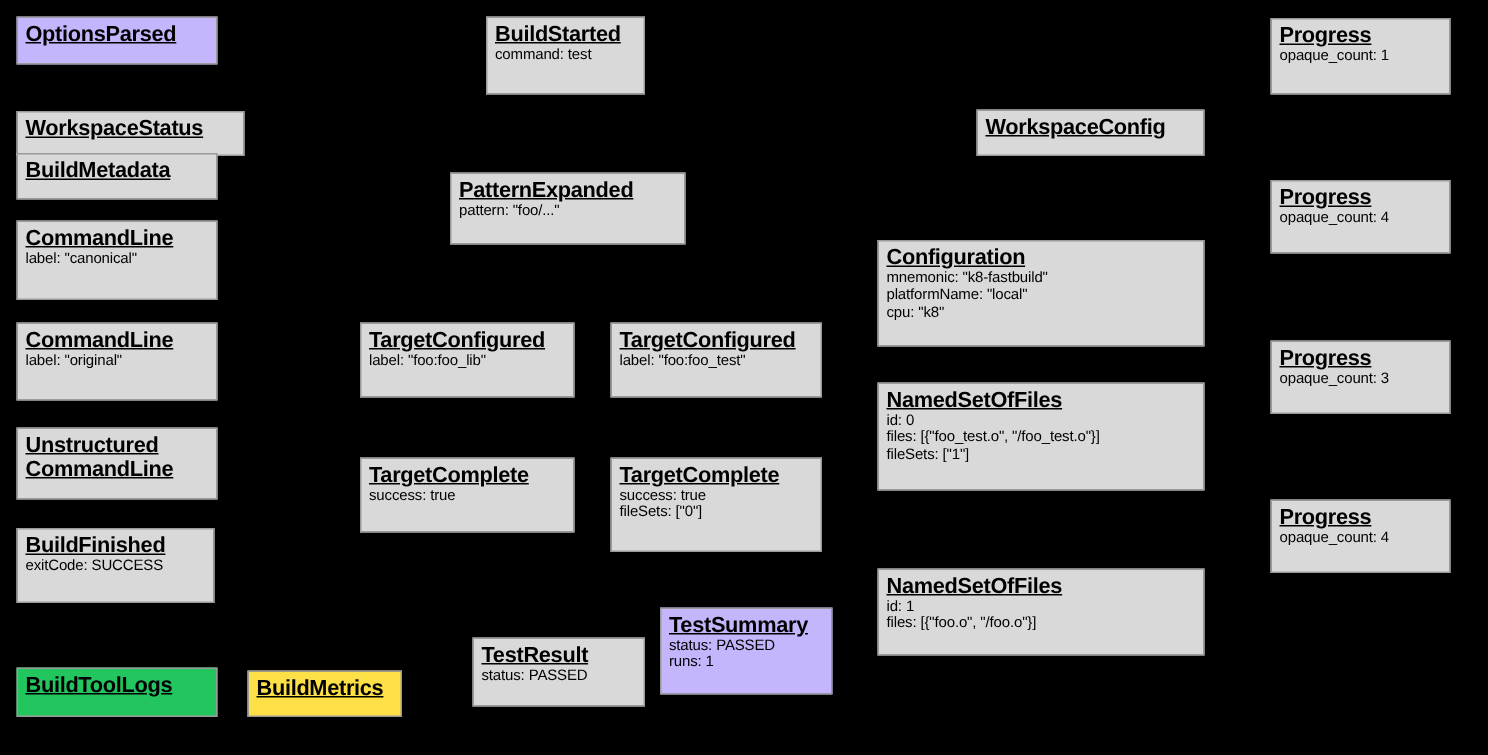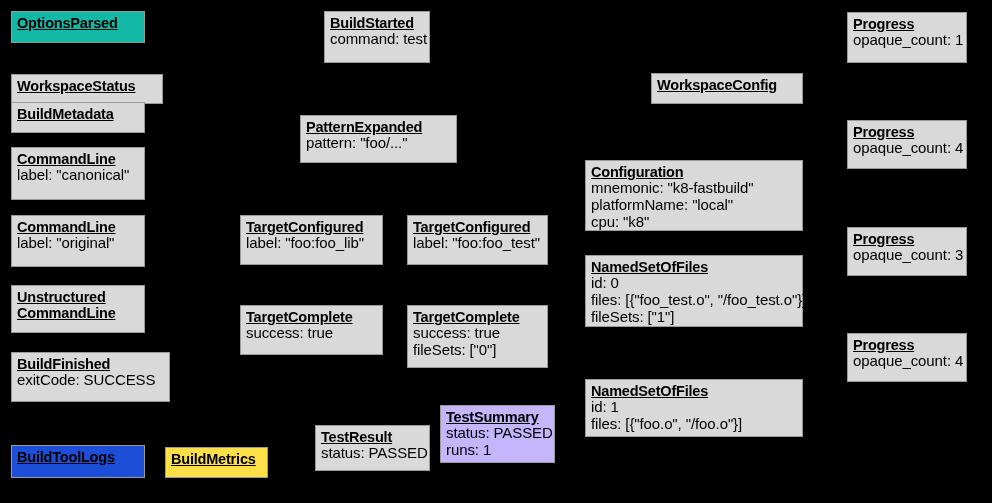--- a/index.html
+++ b/index.html
@@ -33,56 +33,56 @@
     font-weight: bold;
     text-decoration: underline;
     letter-spacing: -0.2px;
     white-space: nowrap;
     display: block;
   }
   .node-title.wrap {
     white-space: normal;
   }
   .node-field {
-    font-size: 15px;
+    font-size: 10px;
     font-weight: normal;
     white-space: nowrap;
     display: block;
     letter-spacing: -0.1px;
   }
 </style>
 </head>
 <body>
 
 <div id="graph-canvas" style="background: rgb(0, 0, 0); width: 992px; height: 503px;">
-    <div class="node" style="left: 11px; top: 11px; width: 134px; height: 32px; background: #14b8a6; border-color: rgb(154, 154, 154); color: rgb(0, 0, 0);">
+    <div class="node" style="left: 11px; top: 11px; width: 134px; height: 32px; background: #c4b5fd; border-color: rgb(154, 154, 154); color: rgb(0, 0, 0);">
       <span class="node-title">OptionsParsed</span>
     </div>
     <div class="node" style="left: 11px; top: 74px; width: 152px; height: 30px; background: rgb(217, 217, 217); border-color: rgb(154, 154, 154); color: rgb(0, 0, 0);">
       <span class="node-title">WorkspaceStatus</span>
     </div>
     <div class="node" style="left: 11px; top: 102px; width: 134px; height: 31px; background: rgb(217, 217, 217); border-color: rgb(154, 154, 154); color: rgb(0, 0, 0);">
       <span class="node-title">BuildMetadata</span>
     </div>
     <div class="node" style="left: 11px; top: 147px; width: 134px; height: 53px; background: rgb(217, 217, 217); border-color: rgb(154, 154, 154); color: rgb(0, 0, 0);">
       <span class="node-title">CommandLine</span>
       <span class="node-field">label: "canonical"</span>
     </div>
     <div class="node" style="left: 11px; top: 215px; width: 134px; height: 52px; background: rgb(217, 217, 217); border-color: rgb(154, 154, 154); color: rgb(0, 0, 0);">
       <span class="node-title">CommandLine</span>
       <span class="node-field">label: "original"</span>
     </div>
     <div class="node" style="left: 11px; top: 285px; width: 134px; height: 48px; background: rgb(217, 217, 217); border-color: rgb(154, 154, 154); color: rgb(0, 0, 0);">
       <span class="node-title wrap">Unstructured CommandLine</span>
     </div>
-    <div class="node" style="left: 11px; top: 352px; width: 159px; height: 50px; background: rgb(217, 217, 217); border-color: rgb(154, 154, 154); color: rgb(0, 0, 0);">
+    <div class="node" style="left: 11px; top: 352px; width: 132px; height: 50px; background: rgb(217, 217, 217); border-color: rgb(154, 154, 154); color: rgb(0, 0, 0);">
       <span class="node-title">BuildFinished</span>
       <span class="node-field">exitCode: SUCCESS</span>
     </div>
-    <div class="node" style="left: 11px; top: 445px; width: 134px; height: 33px; background: #1d4ed8; border-color: rgb(154, 154, 154); color: rgb(0, 0, 0);">
+    <div class="node" style="left: 11px; top: 445px; width: 134px; height: 33px; background: #22c55e; border-color: rgb(154, 154, 154); color: rgb(0, 0, 0);">
       <span class="node-title">BuildToolLogs</span>
     </div>
     <div class="node" style="left: 165px; top: 447px; width: 103px; height: 31px; background: #fde047; border-color: rgb(154, 154, 154); color: rgb(0, 0, 0);">
       <span class="node-title">BuildMetrics</span>
     </div>
     <div class="node" style="left: 300px; top: 11px; width: 106px; height: 52px; background: rgb(217, 217, 217); border-color: rgb(154, 154, 154); color: rgb(0, 0, 0); margin-left: 24px;">
       <span class="node-title">BuildStarted</span>
       <span class="node-field">command: test</span>
     </div>
     <div class="node" style="left: 300px; top: 115px; width: 157px; height: 48px; background: rgb(217, 217, 217); border-color: rgb(154, 154, 154); color: rgb(0, 0, 0);">

